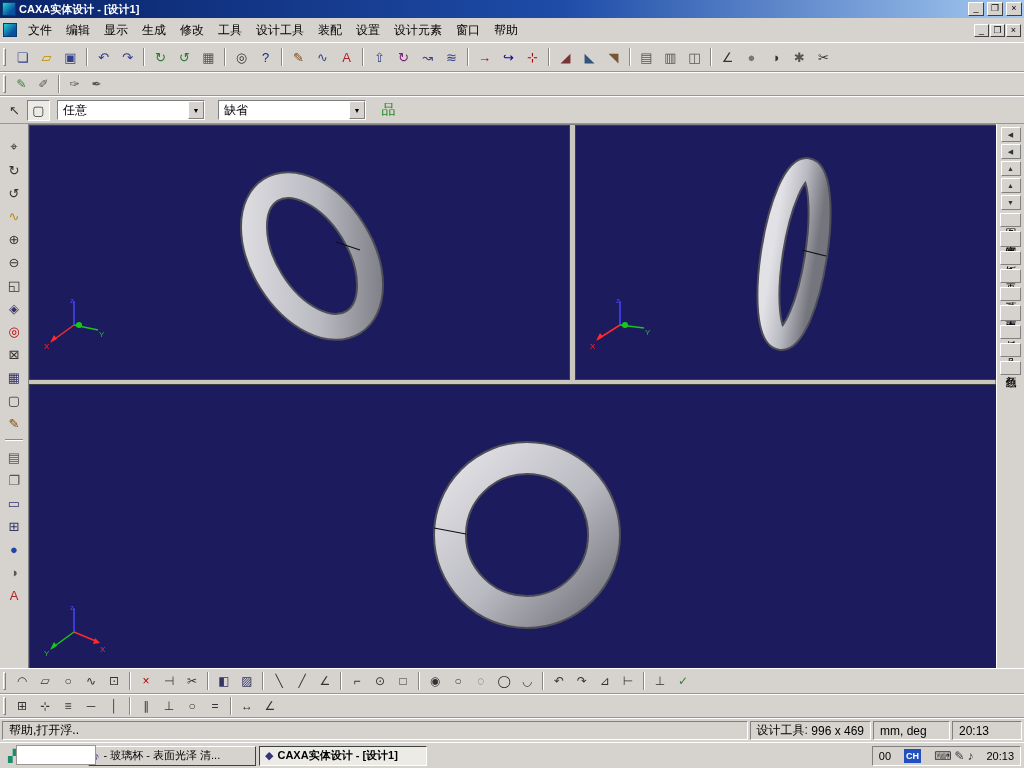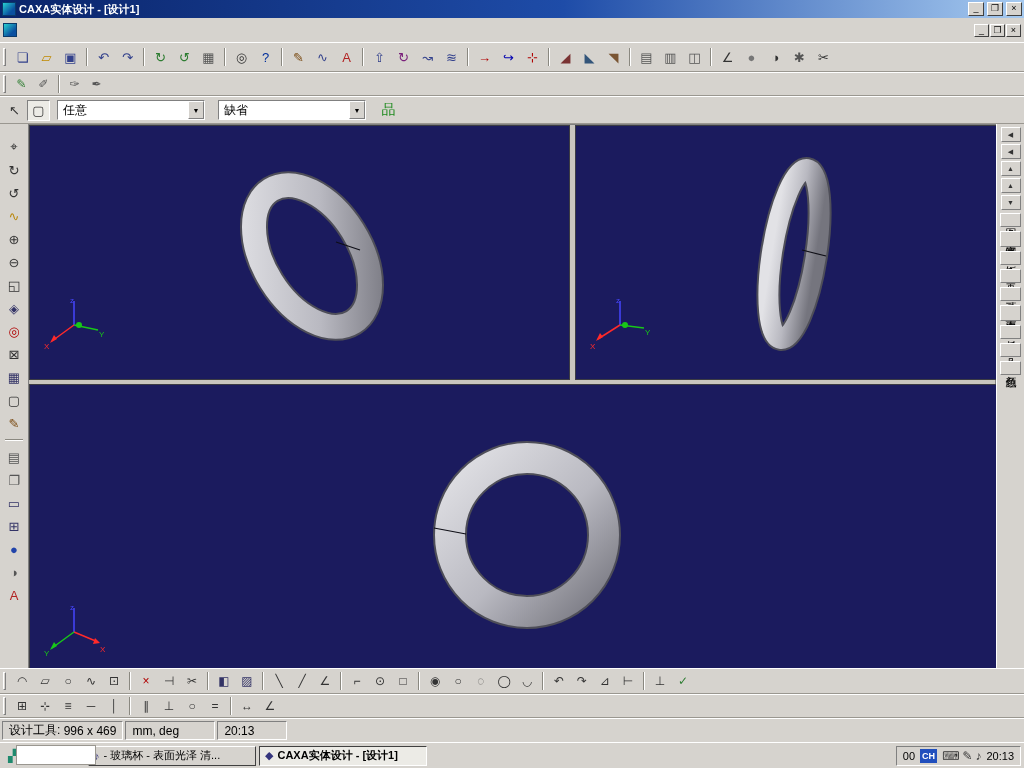--- a/index.html
+++ b/index.html
@@ -67,40 +67,54 @@
   #statusbar { top:718px; height:24px; display:flex; gap:2px; padding:2px 2px; background:#d6d3ce; border-top:1px solid #fff; }
   .status-field { border:1px solid; border-color:#808080 #fff #fff #808080; padding:1px 6px; display:flex; align-items:center; font-size:12px; white-space:nowrap; }
   .status-field.hint { flex:1; }
 
   
   #taskbar { top:742px; height:26px; display:flex; align-items:center; gap:3px; padding:2px 3px; background:#d6d3ce; border-top:1px solid #fff; }
   .ql { width:19px; height:19px; display:flex; align-items:center; justify-content:center; font-size:12px; flex:none; cursor:default; }
   .task-btn { width:168px; height:20px; background:#d6d3ce; border:1px solid; border-color:#fff #404040 #404040 #fff; display:flex; align-items:center; gap:4px; padding:0 5px; font-size:11px; white-space:nowrap; overflow:hidden; flex:none; }
   .task-btn.active { border-color:#404040 #fff #fff #404040; background:#ecebe6; font-weight:bold; }
   .task-icn { font-size:11px; color:#35357d; flex:none; }
-  .tray { margin-left:auto; height:20px; display:flex; align-items:center; gap:5px; border:1px solid; border-color:#808080 #fff #fff #808080; padding:0 6px; font-size:11px; flex:none; }
+  .tray { margin-left:auto; height:20px; display:flex; align-items:center; gap:13px; border:1px solid; border-color:#808080 #fff #fff #808080; padding:0 6px; font-size:11px; flex:none; }
   .badge-ch { background:#214fbd; color:#fff; width:17px; height:14px; font-size:9px; display:flex; align-items:center; justify-content:center; font-weight:bold; }
   .tray-icn { font-size:12px; color:#333; }
   .glitch-box { position:absolute; left:16px; top:745px; width:80px; height:20px; background:#fff; border:1px solid #9a9790; }
 </style>
 </head>
 <body>
 
 <div id="screen">
 
   <div id="titlebar" class="row">
     <span class="app-icon"></span>
     <span class="title">CAXA实体设计 - [设计1]</span>
     <span class="win-btn">_</span>
     <span class="win-btn">❐</span>
     <span class="win-btn">×</span>
   </div>
 
   <div id="menubar" class="row">
     <span class="child-icon"></span>
+    <span style="display:flex">
+        <span class="menu-item">文件</span>
+        <span class="menu-item">编辑</span>
+        <span class="menu-item">显示</span>
+        <span class="menu-item">生成</span>
+        <span class="menu-item">修改</span>
+        <span class="menu-item">工具</span>
+        <span class="menu-item">设计工具</span>
+        <span class="menu-item">装配</span>
+        <span class="menu-item">设置</span>
+        <span class="menu-item">设计元素</span>
+        <span class="menu-item">窗口</span>
+        <span class="menu-item">帮助</span>
+      </span>
     <span class="child-btns">
       <span class="win-btn small">_</span>
       <span class="win-btn small">❐</span>
       <span class="win-btn small">×</span>
     </span>
   </div>
 
   <div id="tb1" class="row toolbar-row">
     <span class="grip"></span>
     <span style="display:flex;align-items:center;gap:1px">
@@ -354,25 +368,26 @@
         <span class="tbtn" style="color: rgb(51, 51, 51);">⊥</span>
         <span class="tbtn" style="color: rgb(51, 51, 51);">○</span>
         <span class="tbtn" style="color: rgb(51, 51, 51);">=</span>
         <i class="sep"></i>
         <span class="tbtn" style="color: rgb(51, 51, 51);">↔</span>
         <span class="tbtn" style="color: rgb(51, 51, 51);">∠</span>
       </span>
   </div>
 
   <div id="statusbar" class="row">
+    <span class="status-field hint">帮助,打开浮..</span>
     <span class="status-field">
       <span>设计工具:</span>&nbsp;
       <span>996 x 469</span>
     </span>
-    <span class="status-field" style="width:90px">mm, deg</span>
+    <span class="status-field" style="width:77px">mm, deg</span>
     <span class="status-field" style="width:70px">20:13</span>
   </div>
 
   <div id="taskbar" class="row">
     <span style="display:flex;align-items:center;gap:2px">
         <span class="ql" style="color: rgb(30, 138, 110);">▞</span>
         <span class="ql" style="color: rgb(30, 120, 200);">e</span>
         <span class="ql" style="color: rgb(51, 51, 102);">▤</span>
         <span class="ql" style="color: rgb(122, 31, 122);">♫</span>
       </span>

